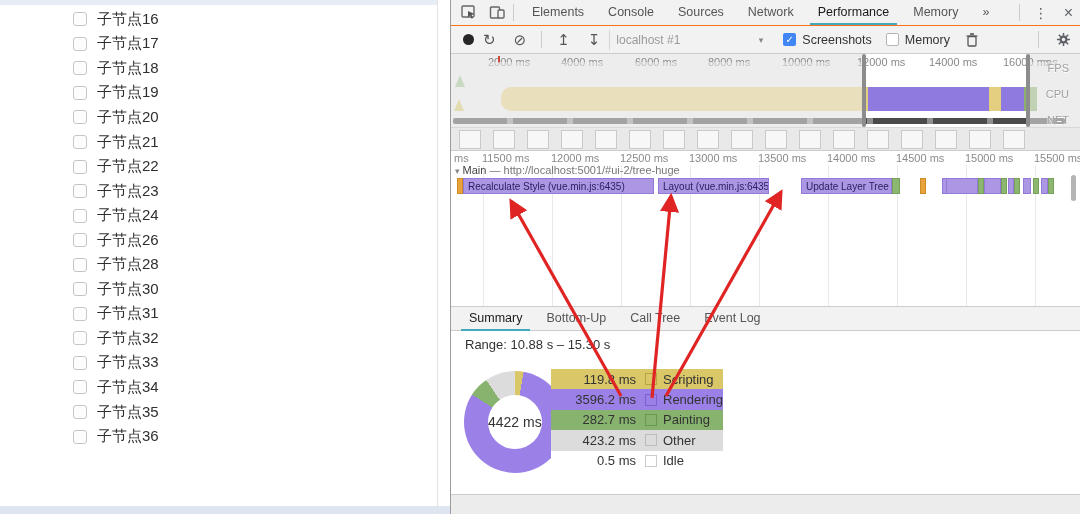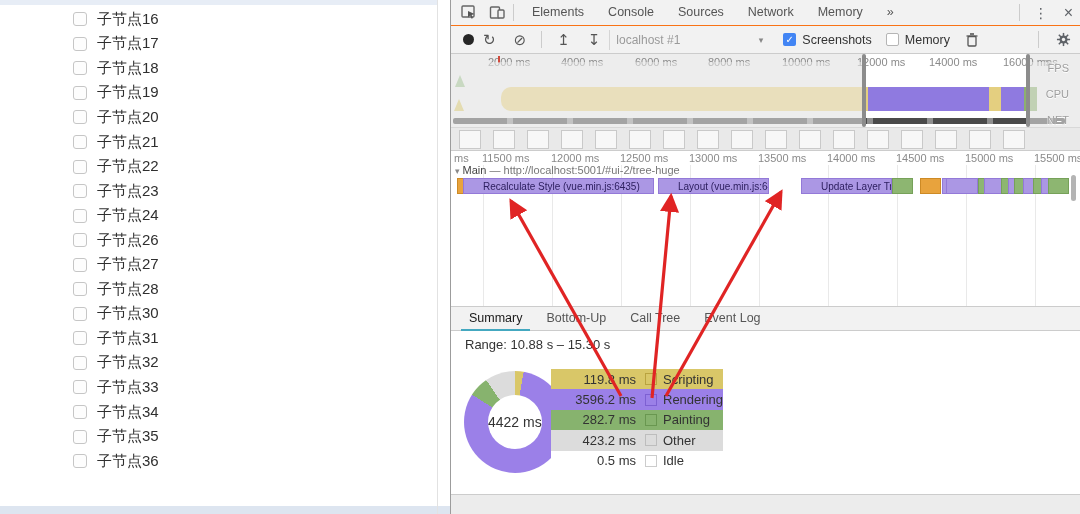--- a/index.html
+++ b/index.html
@@ -58,21 +58,21 @@
   #filmstrip { position:absolute; left:0; top:127px; width:630px; height:23px; background:#e9e9e9; border-top:1px solid #d8d8d8; }
   .thumb { position:absolute; top:2px; width:22px; height:19px; background:#f7f7f7; border:1px solid #c9c9c9; }
 
   
   #detail { position:absolute; left:0; top:150px; width:630px; height:156px; background:#fff; border-top:1px solid #ccc; overflow:hidden; }
   .dt-label { position:absolute; top:1px; font-size:11px; color:#8a8a8a; white-space:nowrap; }
   .gridline { position:absolute; top:14px; bottom:0; width:1px; background:#e9e9e9; }
   #main-track { position:absolute; left:4px; top:13px; font-size:11px; color:#777; white-space:nowrap; }
   #main-track .mt-name { color:#444;text-align:center; }
   #evt-row { position:absolute; left:0; top:27px; width:630px; height:17px; }
-  .seg { position:absolute; top:0; height:16px; font-size:10px; line-height:15px; color:#2e2060; overflow:hidden; white-space:nowrap; padding-left:19px; }
+  .seg { position:absolute; top:0; height:16px; font-size:10px; line-height:15px; color:#2e2060; overflow:hidden; white-space:nowrap; padding-left:4px; }
   .seg.purple { background:#a röd; }
   .seg.purple { background:#ab97e4; border:1px solid #9379d8; }
   .seg.green  { background:#8db671; border:1px solid #76a159; }
   .seg.orange { background:#e8a33d; border:1px solid #cd8a25; }
   #flame-scroll { position:absolute; left:620px; top:24px; width:5px; height:26px; border-radius:3px; background:#b4b4b4; }
 
   
   #sumtabs { position:absolute; left:0; top:306px; width:630px; height:25px; background:#f2f2f2; border-top:1px solid #ccc; border-bottom:1px solid #ccc; display:flex; align-items:center; padding-left:6px; }
 
   
@@ -144,24 +144,20 @@
         <span class="cb"></span>
         <span class="lbl">子节点24</span>
       </div>
 
 
       <div class="row">
         <span class="cb"></span>
         <span class="lbl">子节点26</span>
       </div>
 
-      <div class="row">
-        <span class="cb"></span>
-        <span class="lbl">子节点27</span>
-      </div>
 
       <div class="row">
         <span class="cb"></span>
         <span class="lbl">子节点28</span>
       </div>
 
 
       <div class="row">
         <span class="cb"></span>
         <span class="lbl">子节点30</span>
@@ -220,20 +216,21 @@
     <span class="vsep"></span>
 
       <div class="tab">Elements</div>
 
       <div class="tab">Console</div>
 
       <div class="tab">Sources</div>
 
       <div class="tab">Network</div>
 
+      <div class="tab selected">Performance</div>
 
       <div class="tab">Memory</div>
 
     <div class="tab">»</div>
     <div class="tb-right">
       <span class="vsep"></span>
       <span class="glyph">⋮</span>
       <span class="glyph" style="font-size:16px;">×</span>
     </div>
   </div>

